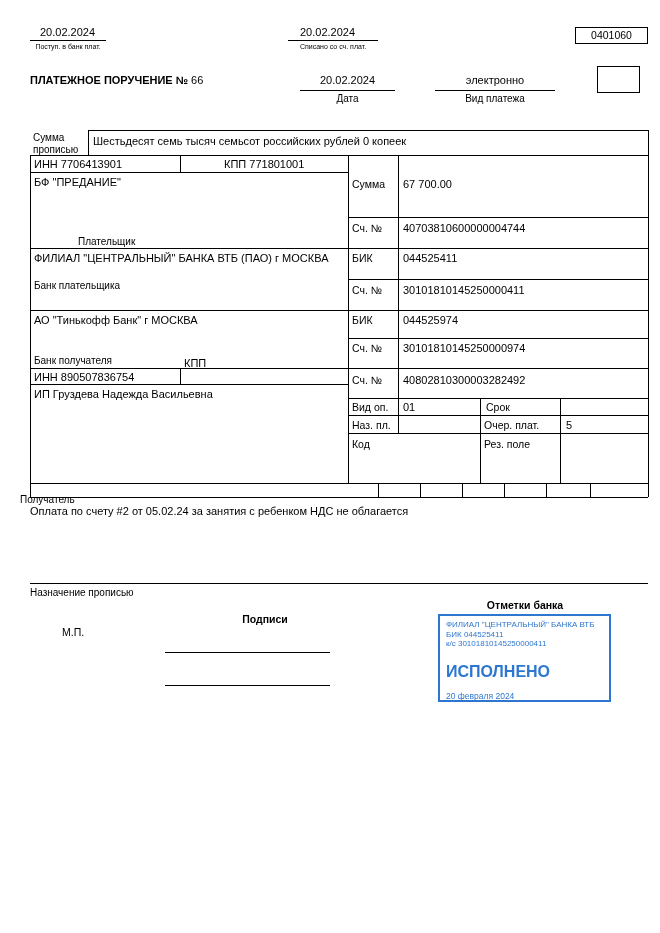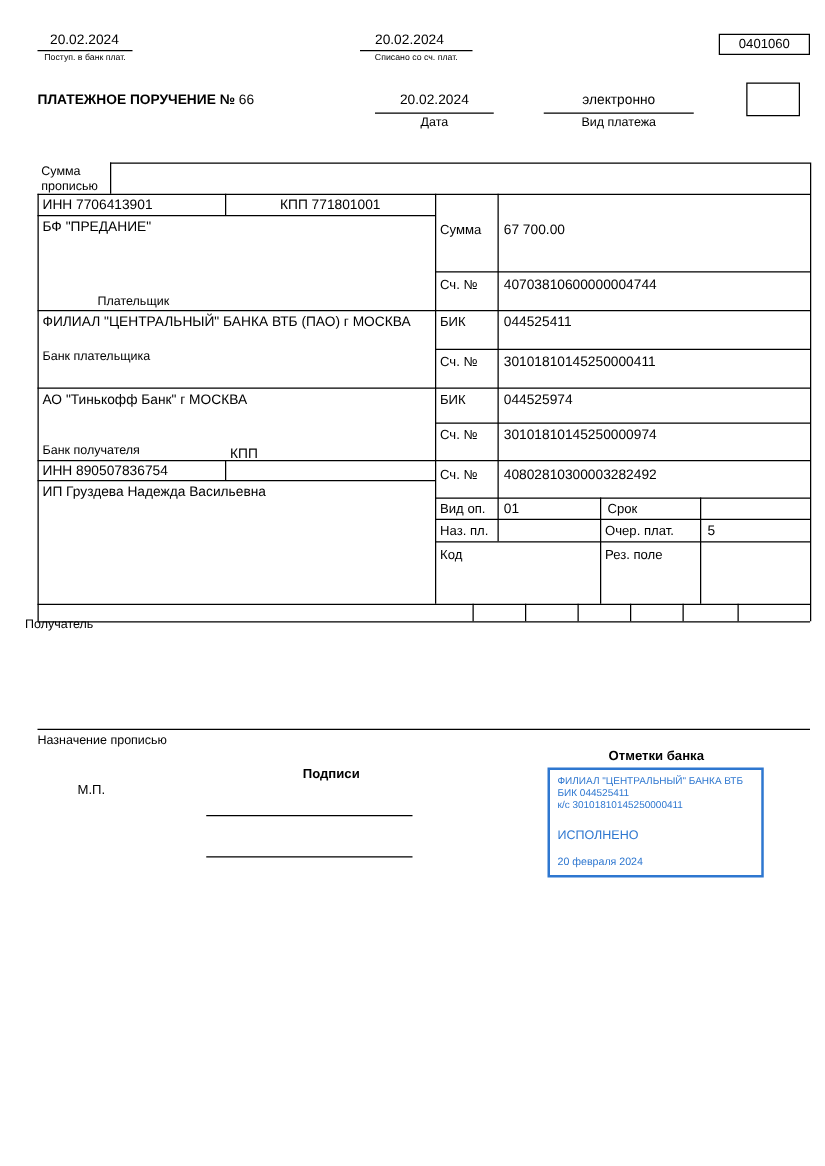--- a/index.html
+++ b/index.html
@@ -13,21 +13,21 @@
   .main { font-size:11px; }
   .cell { font-size:10.5px; }
   .small { font-size:10px; }
   .sub  { font-size:10px; }
   .tiny { font-size:7px; }
   .b { font-weight:bold; }
   .ctr { text-align:center; }
   .stamp { position:absolute; left:438px; top:614px; width:173px; height:88px;
            border:2px solid #2e77d0; color:#2e77d0; box-sizing:border-box; padding:4px 6px; }
   .stamp .s1 { font-size:8px; line-height:1.2; white-space:nowrap; }
-  .stamp .st { font-weight:normal; font-size:10px; margin-top:14px; }
+  .stamp .st { font-weight:bold; font-size:16px; margin-top:14px; }
   .stamp .sd { font-size:8.5px; margin-top:10px; }
 </style>
 </head>
 <body>
 
 <div class="page">
 
   <div class="t main" style="left:40px; top:26px;">20.02.2024</div>
   <div class="hl" style="left:30px; top:40px; width:76px;"></div>
   <div class="t tiny ctr" style="left:30px; top:43px; width:76px;">Поступ. в банк плат.</div>
@@ -82,20 +82,21 @@
   <div class="vl" style="left:560px; top:398px; height:85px;"></div>
 
   <div class="vl" style="left:378px; top:483px; height:14px;"></div>
   <div class="vl" style="left:420px; top:483px; height:14px;"></div>
   <div class="vl" style="left:462px; top:483px; height:14px;"></div>
   <div class="vl" style="left:504px; top:483px; height:14px;"></div>
   <div class="vl" style="left:546px; top:483px; height:14px;"></div>
   <div class="vl" style="left:590px; top:483px; height:14px;"></div>
 
   <div class="t small wrap" style="left:33px; top:132px; width:55px;">Сумма прописью</div>
+  <div class="t main" style="left:93px; top:135px;">Шестьдесят семь тысяч семьсот российских рублей 0 копеек</div>
 
   <div class="t main" style="left:34px; top:158px;">ИНН 7706413901</div>
   <div class="t main" style="left:184px; top:158px;padding-left:40px;">КПП 771801001</div>
   <div class="t main" style="left:34px; top:176px;">БФ "ПРЕДАНИЕ"</div>
   <div class="t small" style="left:34px; top:236px;margin-left:44px;">Плательщик</div>
 
   <div class="t cell" style="left:352px; top:178px;">Сумма</div>
   <div class="t main" style="left:403px; top:178px;">67 700.00</div>
   <div class="t cell" style="left:352px; top:222px;">Сч. №</div>
   <div class="t main" style="left:403px; top:222px;">40703810600000004744</div>
@@ -125,20 +126,21 @@
   <div class="t main" style="left:403px; top:401px;">01</div>
   <div class="t cell" style="left:486px; top:401px;">Срок</div>
 
   <div class="t cell" style="left:352px; top:419px;">Наз. пл.</div>
   <div class="t cell" style="left:484px; top:419px;">Очер. плат.</div>
   <div class="t main" style="left:566px; top:419px;">5</div>
 
   <div class="t cell" style="left:352px; top:438px;">Код</div>
   <div class="t cell" style="left:484px; top:438px;">Рез. поле</div>
 
+  <div class="t main" style="left:30px; top:505px;">Оплата по счету #2 от 05.02.24 за занятия с ребенком НДС не облагается</div>
   <div class="t small" style="left:30px; top:587px;">Назначение прописью</div>
 
   <div class="t cell b" style="left:200px; top:597px; width:130px; text-align:center;margin-top:16px;">Подписи</div>
   <div class="t cell b" style="left:440px; top:599px; width:170px; text-align:center;">Отметки банка</div>
   <div class="t cell" style="left:62px; top:626px;">М.П.</div>
 
   <div class="hl" style="left:165px; top:652px; width:165px;"></div>
   <div class="hl" style="left:165px; top:685px; width:165px;"></div>
 
   <div class="stamp" style="border-color: rgb(46, 119, 208); color: rgb(46, 119, 208);">

